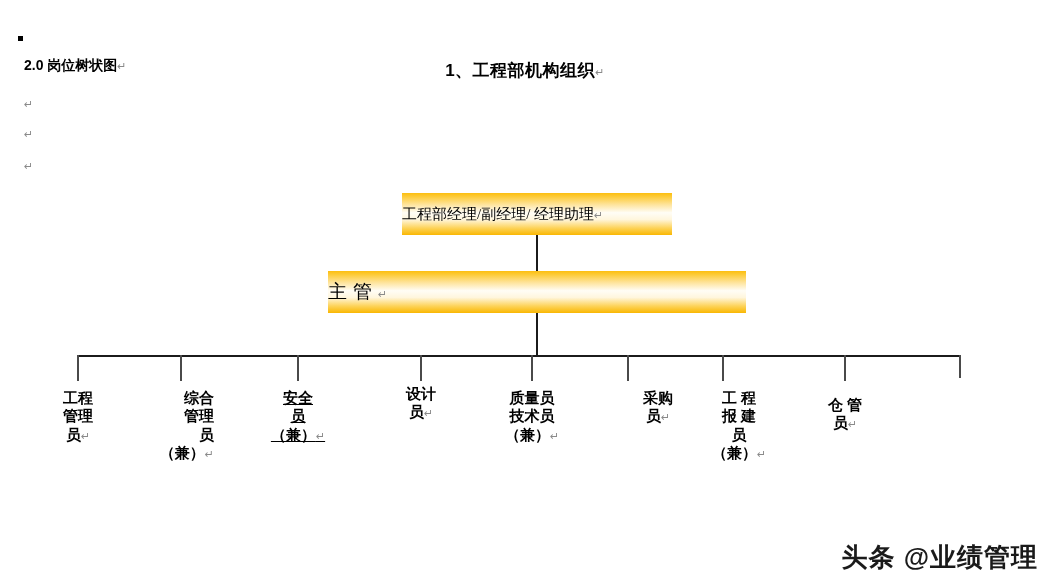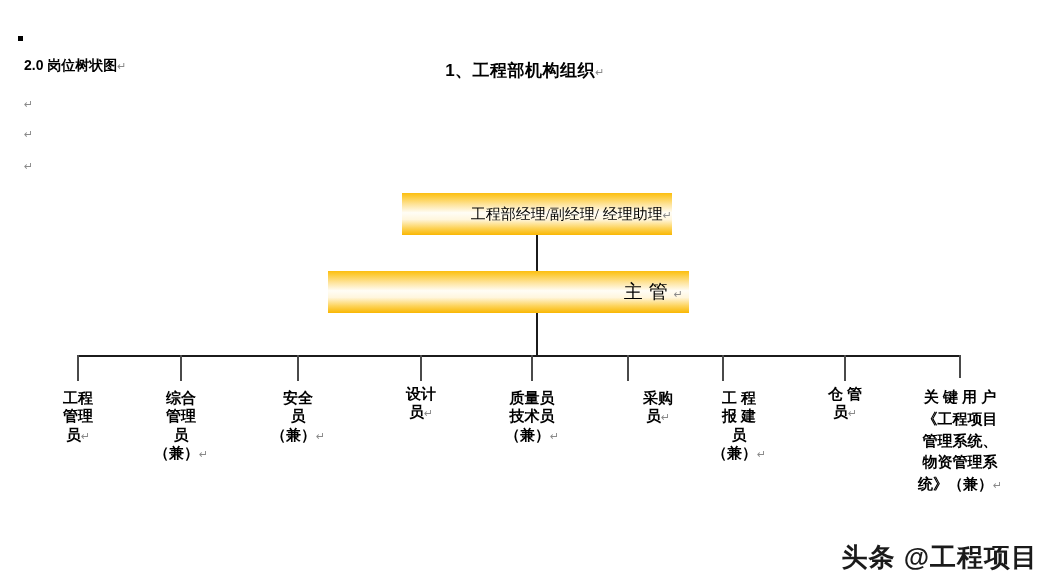--- a/index.html
+++ b/index.html
@@ -85,21 +85,21 @@
     background: linear-gradient(to bottom,
       #fcbf12 0%,
       #fdcd3f 9%,
       #fde89f 26%,
       #fffdf6 48%,
       #fff6dd 62%,
       #fdd661 82%,
       #f9b703 100%);
     display: flex;
     align-items: center;
-    justify-content: flex-end;
+    justify-content: flex-start;
   }
 
   
   .node.leaf {
     background: linear-gradient(to bottom,
       #fcbe0f 0%,
       #fdc526 8%,
       #fdd committed 0%,
       #fee08a 30%,
       #fffaec 58%,
@@ -146,35 +146,35 @@
 <div class="sub-title"><span>2.0 岗位树状图</span><span class="pilcrow">↵</span></div>
 
 <div class="para-mark" style="top:98px">↵</div>
 <div class="para-mark" style="top:128px">↵</div>
 <div class="para-mark" style="top:160px">↵</div>
 
 <div id="org-chart">
     <div class="node banner" style="left: 402px; top: 193px; width: 270px; height: 42px; background: linear-gradient(rgb(252, 190, 15) 0%, rgb(253, 205, 63) 10%, rgb(254, 227, 153) 27%, rgb(255, 253, 246) 47%, rgb(255, 246, 221) 63%, rgb(253, 210, 86) 84%, rgb(249, 183, 3) 100%);">
       <span class="node-text" style="font-size: 15px;">工程部经理/副经理/ 经理助理<span class="pilcrow">↵</span></span>
     </div>
-    <div class="node banner" style="left: 328px; top: 271px; width: 361px; height: 42px; background: linear-gradient(rgb(252, 190, 15) 0%, rgb(253, 205, 63) 10%, rgb(254, 227, 153) 27%, rgb(255, 253, 246) 47%, rgb(255, 246, 221) 63%, rgb(253, 210, 86) 84%, rgb(249, 183, 3) 100%);">
+    <div class="node banner" style="left: 328px; top: 271px; width: 418px; height: 42px; background: linear-gradient(rgb(252, 190, 15) 0%, rgb(253, 205, 63) 10%, rgb(254, 227, 153) 27%, rgb(255, 253, 246) 47%, rgb(255, 246, 221) 63%, rgb(253, 210, 86) 84%, rgb(249, 183, 3) 100%);">
       <span class="node-text" style="font-size: 19px; letter-spacing: 6px;">主管<span class="pilcrow">↵</span></span>
     </div>
     <div class="node leaf" style="left: 45px; top: 381px; width: 66px; height: 144px; text-align: center;">
       <span class="node-text" style="font-size: 15px; font-weight: bold; font-family: &quot;Liberation Sans&quot;, &quot;DejaVu Sans&quot;, sans-serif;">工程
 管理
 员<span class="pilcrow">↵</span></span>
     </div>
-    <div class="node leaf" style="left: 148px; top: 381px; width: 66px; height: 144px;">
+    <div class="node leaf" style="left: 148px; top: 381px; width: 66px; height: 144px; text-align: right;">
       <span class="node-text" style="font-size: 15px; font-weight: bold; font-family: &quot;Liberation Sans&quot;, &quot;DejaVu Sans&quot;, sans-serif;">综合
 管理
 员
 （兼）<span class="pilcrow">↵</span></span>
     </div>
-    <div class="node leaf" style="left: 265px; top: 381px; width: 66px; height: 144px;">
+    <div class="node leaf" style="left: 265px; top: 381px; width: 66px; height: 144px; text-decoration: underline;">
       <span class="node-text" style="font-size: 15px; font-weight: bold; font-family: &quot;Liberation Sans&quot;, &quot;DejaVu Sans&quot;, sans-serif;">安全
 员
 （兼）<span class="pilcrow">↵</span></span>
     </div>
     <div class="node leaf" style="left: 388px; top: 377px; width: 66px; height: 144px;">
       <span class="node-text" style="font-size: 15px; font-weight: bold; font-family: &quot;Liberation Sans&quot;, &quot;DejaVu Sans&quot;, sans-serif;">设计
 员<span class="pilcrow">↵</span></span>
     </div>
     <div class="node leaf" style="left: 497px; top: 381px; width: 70px; height: 144px;">
       <span class="node-text" style="font-size: 15px; font-weight: bold; font-family: &quot;Liberation Sans&quot;, &quot;DejaVu Sans&quot;, sans-serif;">质量员
@@ -184,38 +184,31 @@
     <div class="node leaf" style="left: 625px; top: 381px; width: 66px; height: 144px;">
       <span class="node-text" style="font-size: 15px; font-weight: bold; font-family: &quot;Liberation Sans&quot;, &quot;DejaVu Sans&quot;, sans-serif;">采购
 员<span class="pilcrow">↵</span></span>
     </div>
     <div class="node leaf" style="left: 706px; top: 381px; width: 66px; height: 144px;">
       <span class="node-text" style="font-size: 15px; font-weight: bold; font-family: &quot;Liberation Sans&quot;, &quot;DejaVu Sans&quot;, sans-serif;">工 程
 报 建
 员
 （兼）<span class="pilcrow">↵</span></span>
     </div>
-    <div class="node leaf" style="left: 812px; top: 377px; width: 66px; height: 144px;">
+    <div class="node leaf" style="left: 812px; top: 388px; width: 66px; height: 144px;">
       <span class="node-text" style="font-size: 15px; font-weight: bold; font-family: &quot;Liberation Sans&quot;, &quot;DejaVu Sans&quot;, sans-serif;">仓 管
 员<span class="pilcrow">↵</span></span>
-    </div>
-    <div class="node leaf" style="left: 908px; top: 378px; width: 104px; height: 150px;">
-      <span class="node-text" style="font-size: 15px; font-weight: bold; font-family: &quot;Liberation Sans&quot;, &quot;DejaVu Sans&quot;, sans-serif; line-height: 1.45;">关 键 用 户
-《工程项目
-管理系统、
-物资管理系
-统》（兼）<span class="pilcrow">↵</span></span>
     </div>
     <div class="connector dark" style="left: 536px; top: 235px; width: 2px; height: 36px;"></div>
     <div class="connector dark" style="left: 536px; top: 313px; width: 2px; height: 42px;"></div>
     <div class="connector dark" style="left: 78px; top: 355px; width: 882px; height: 1.5px;"></div>
     <div class="connector" style="left: 77px; top: 355px; width: 2px; height: 26px;"></div>
     <div class="connector" style="left: 180px; top: 355px; width: 2px; height: 26px;"></div>
     <div class="connector" style="left: 297px; top: 355px; width: 2px; height: 26px;"></div>
     <div class="connector" style="left: 420px; top: 355px; width: 2px; height: 26px;"></div>
     <div class="connector" style="left: 531px; top: 355px; width: 2px; height: 26px;"></div>
     <div class="connector" style="left: 627px; top: 355px; width: 2px; height: 26px;"></div>
     <div class="connector" style="left: 722px; top: 355px; width: 2px; height: 26px;"></div>
     <div class="connector" style="left: 844px; top: 355px; width: 2px; height: 26px;"></div>
     <div class="connector" style="left: 959px; top: 355px; width: 2px; height: 23px;"></div>
   </div>
 
-<div class="watermark">头条 @工程项目</div>
+<div class="watermark">头条 @业绩管理</div>
 
 </body></html>

